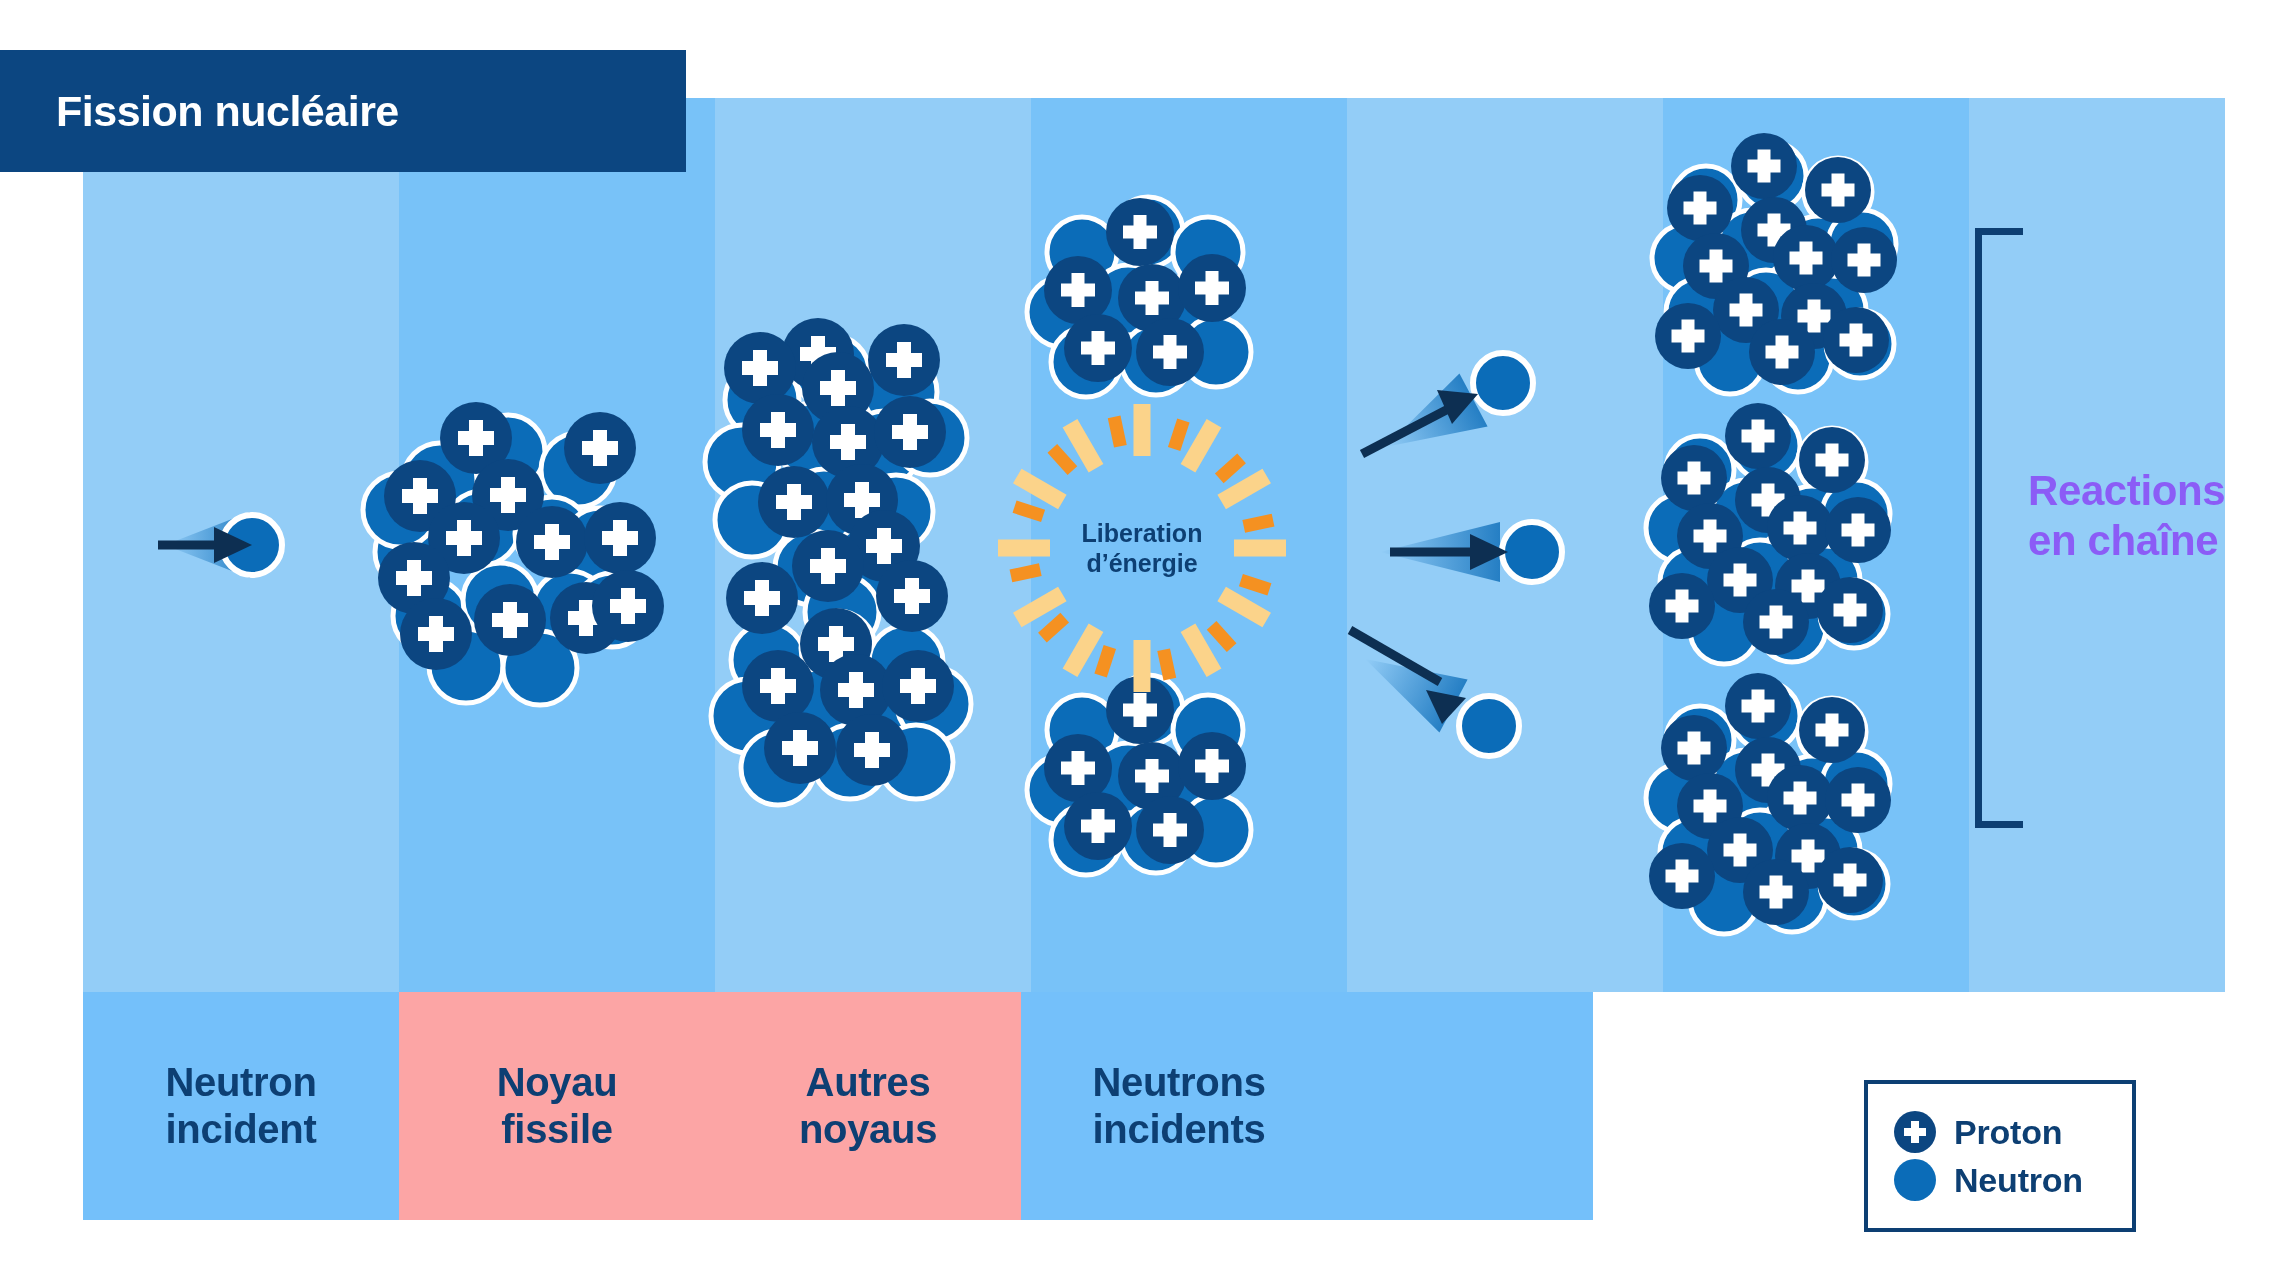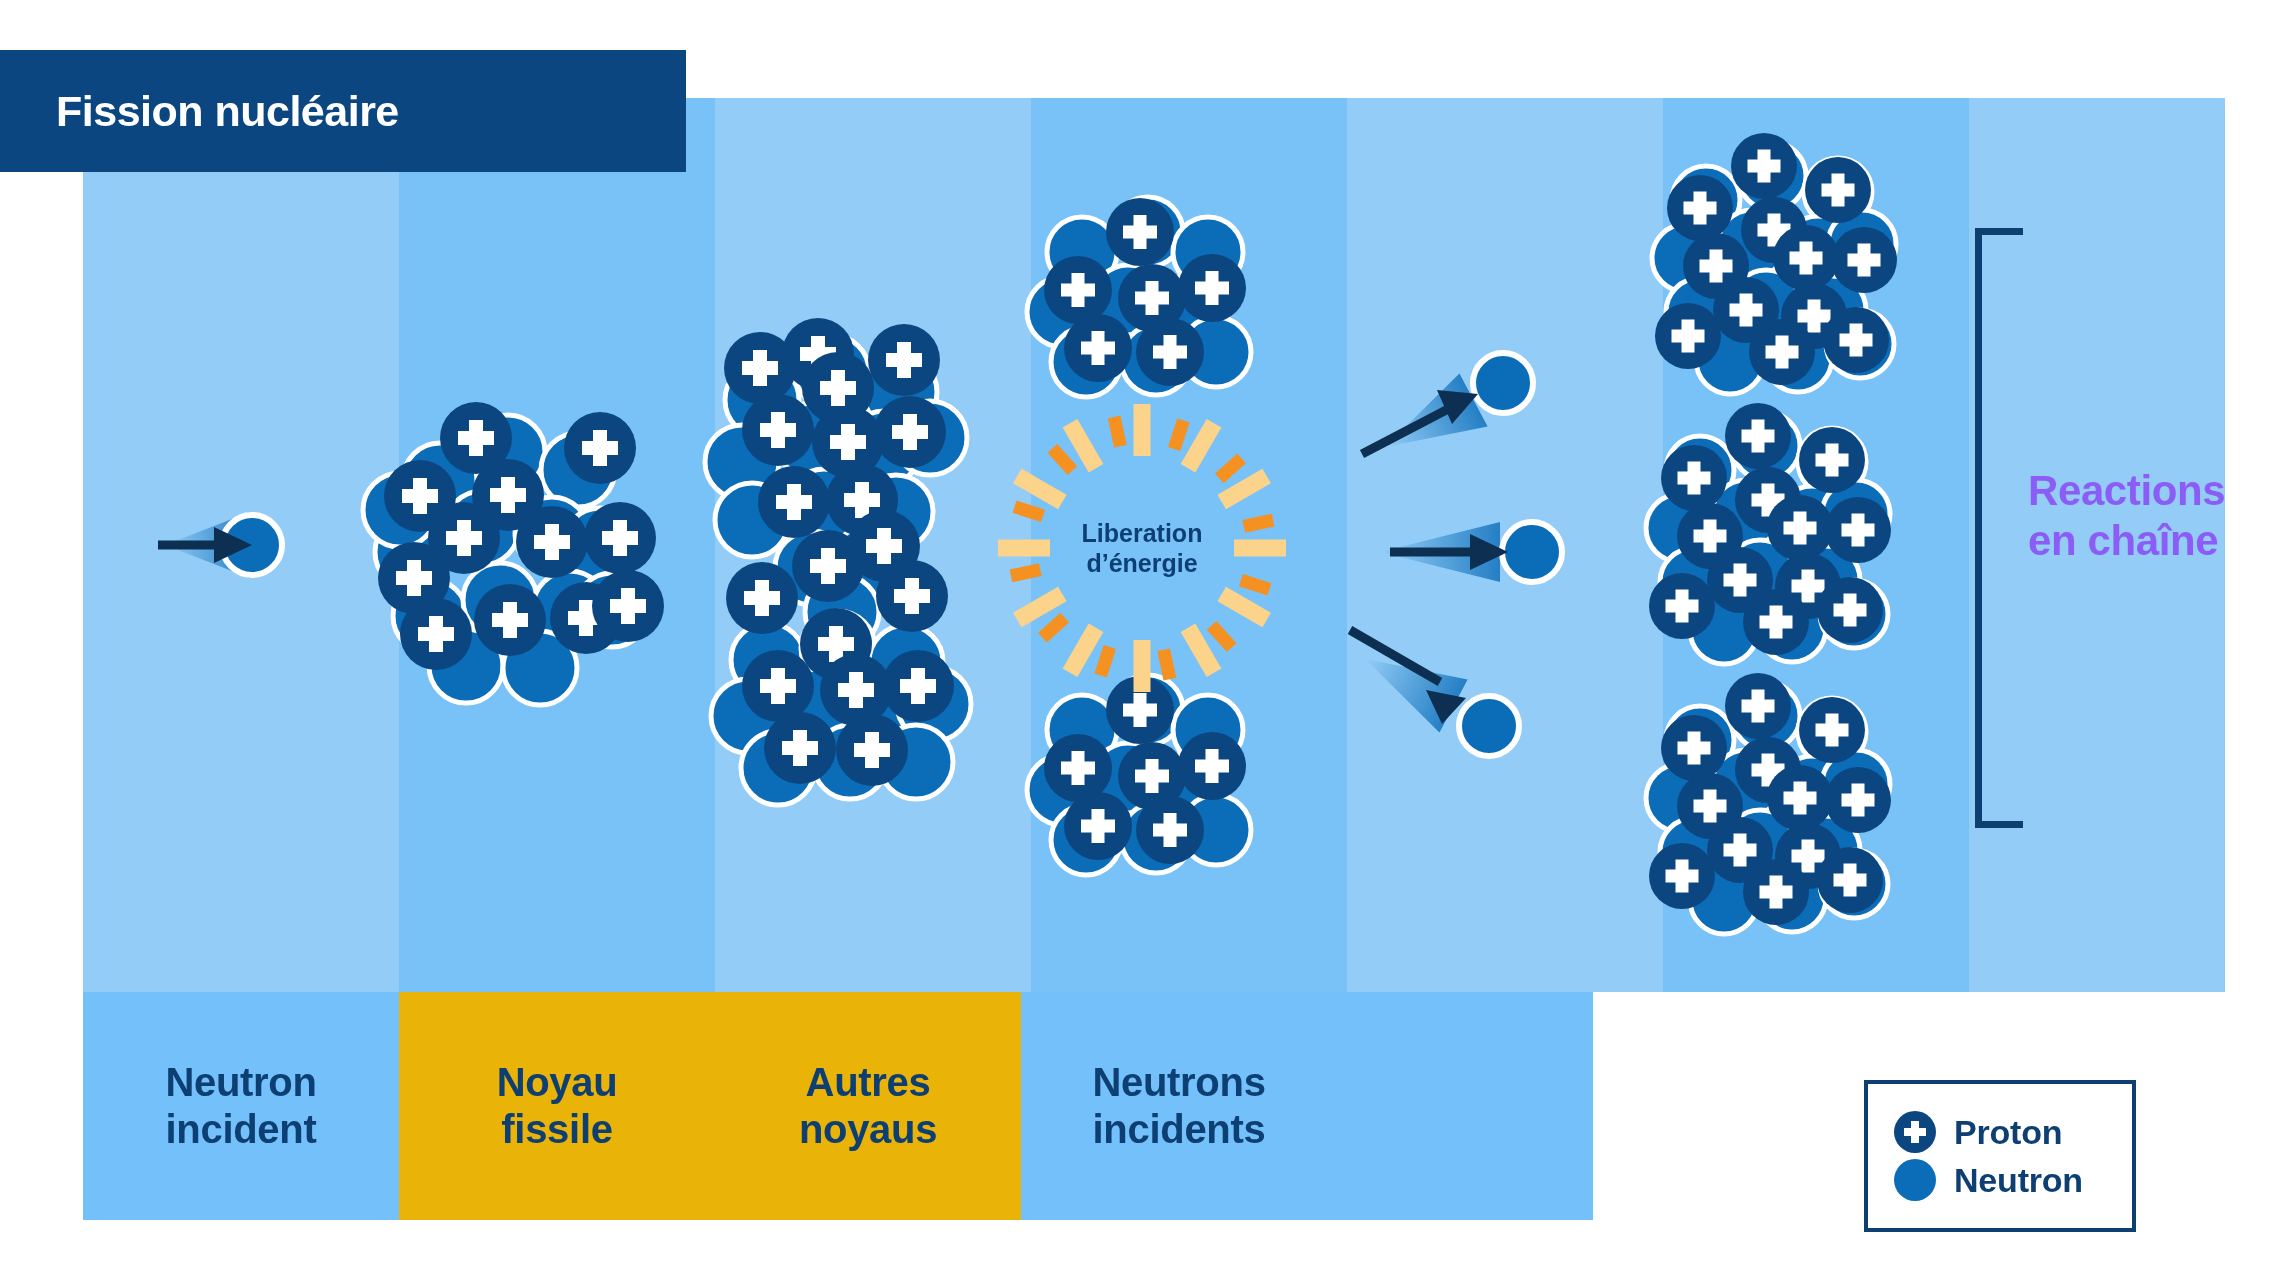--- a/index.html
+++ b/index.html
@@ -11,21 +11,21 @@
 
   
   .bands{position:absolute;left:83px;top:98px;width:2142px;height:894px;display:flex;}
   .band{height:100%;}
   .band.a{background:#93cdf7;}
   .band.b{background:#78c2f8;}
 
   .footer{position:absolute;left:83px;top:992px;width:2142px;height:228px;display:flex;}
   .fband{height:100%;display:flex;align-items:center;justify-content:center;}
   .fband.a{background:#74c0fa;}
-  .fband.b{background:#eab308;}
+  .fband.b{background:#fca5a5;}
   .flabel{color:#0d3f73;font-size:40px;font-weight:bold;line-height:1.18;text-align:center;
           letter-spacing:-0.3px;white-space:pre-line;}
 
   
   .title-banner{position:absolute;left:0;top:50px;width:686px;height:122px;
       background:#0c4681;display:flex;align-items:center;}
   .title-text{color:#ffffff;font-size:43px;font-weight:bold;margin-left:56px;letter-spacing:-0.5px;}
 
   
   .legend{position:absolute;left:1864px;top:1080px;width:272px;height:152px;

